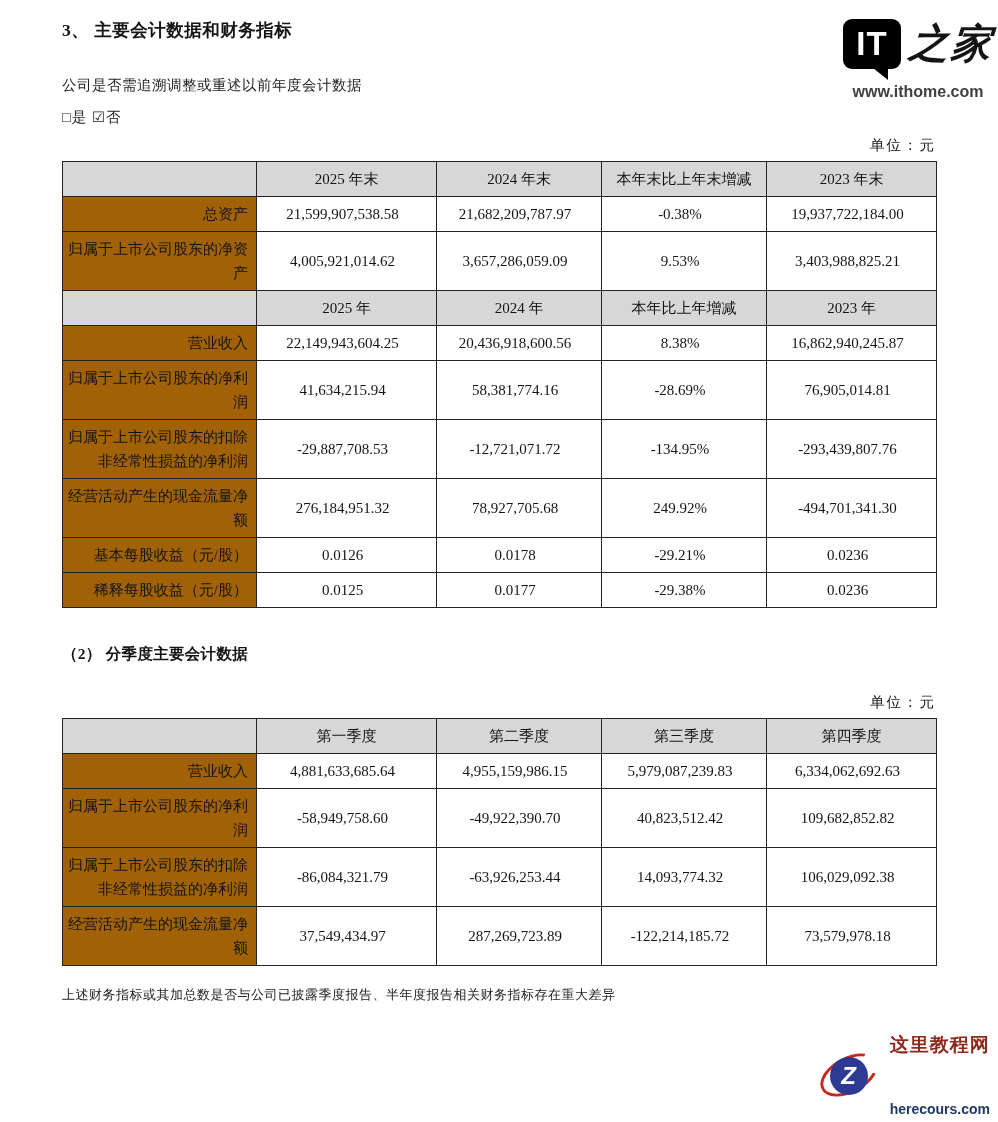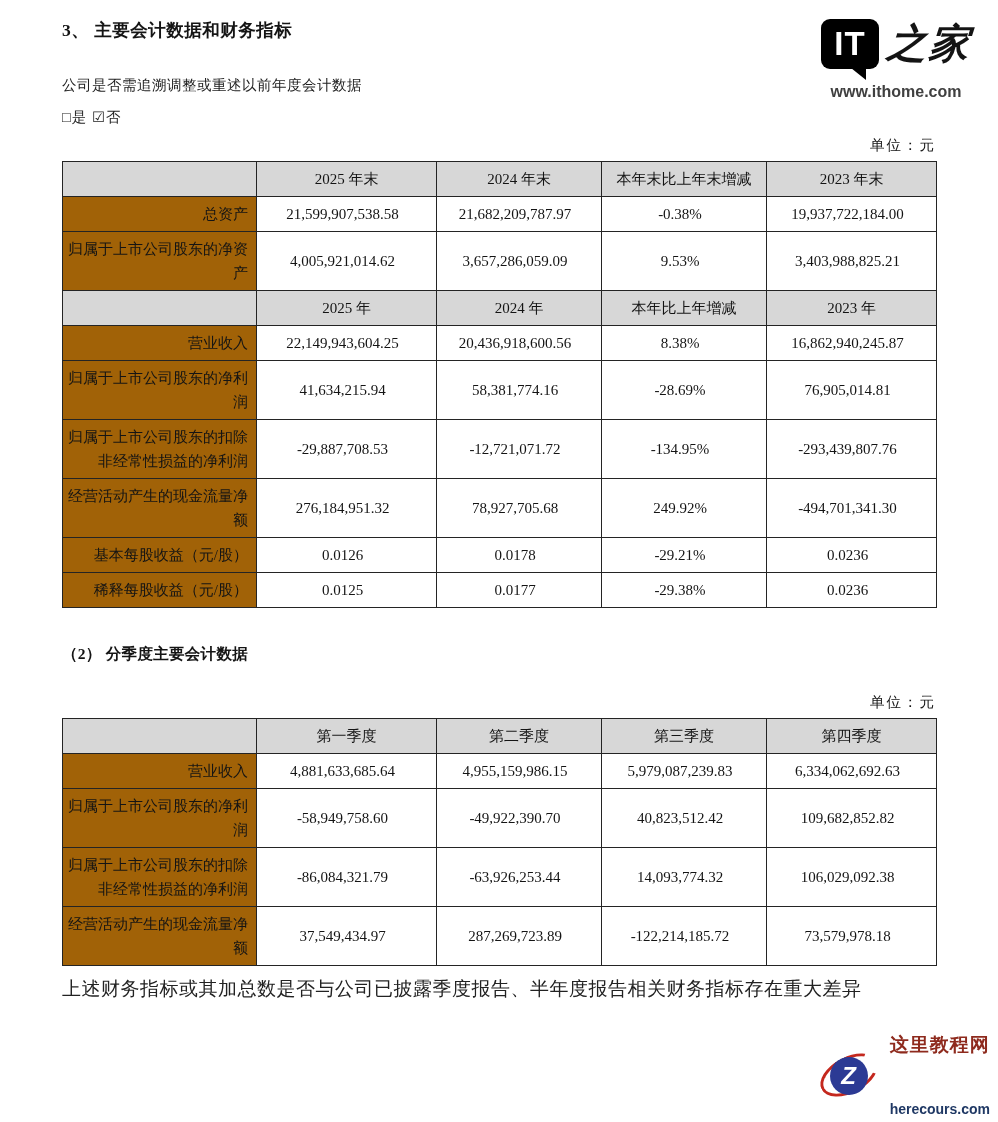--- a/index.html
+++ b/index.html
@@ -44,24 +44,24 @@
     background: #a16207;
     text-align: right;
     padding: 5px 8px 5px 1px;
   }
   td.val {
     background: #ffffff;
     text-align: center;
     padding: 5px 12px 5px 4px;
   }
 
-  .note { font-size: 19px; margin-top: 10px; letter-spacing: 0.5px; color: #222; }
+  .note { font-size: 13px; margin-top: 20px; letter-spacing: 0.5px; color: #222; }
 
   
-  .ithome { position: absolute; top: 16px; right: 26px; width: 152px; text-align: center; }
+  .ithome { position: absolute; top: 16px; right: 4px; width: 152px; text-align: center; }
   .ithome-row { display: flex; align-items: center; justify-content: center; gap: 8px; }
   .it-bubble {
     position: relative;
     width: 58px; height: 50px;
     background: #000;
     border-radius: 9px;
     display: flex; align-items: center; justify-content: center;
   }
   .it-bubble span {
     color: #fff; font-family: "Liberation Sans", sans-serif;

